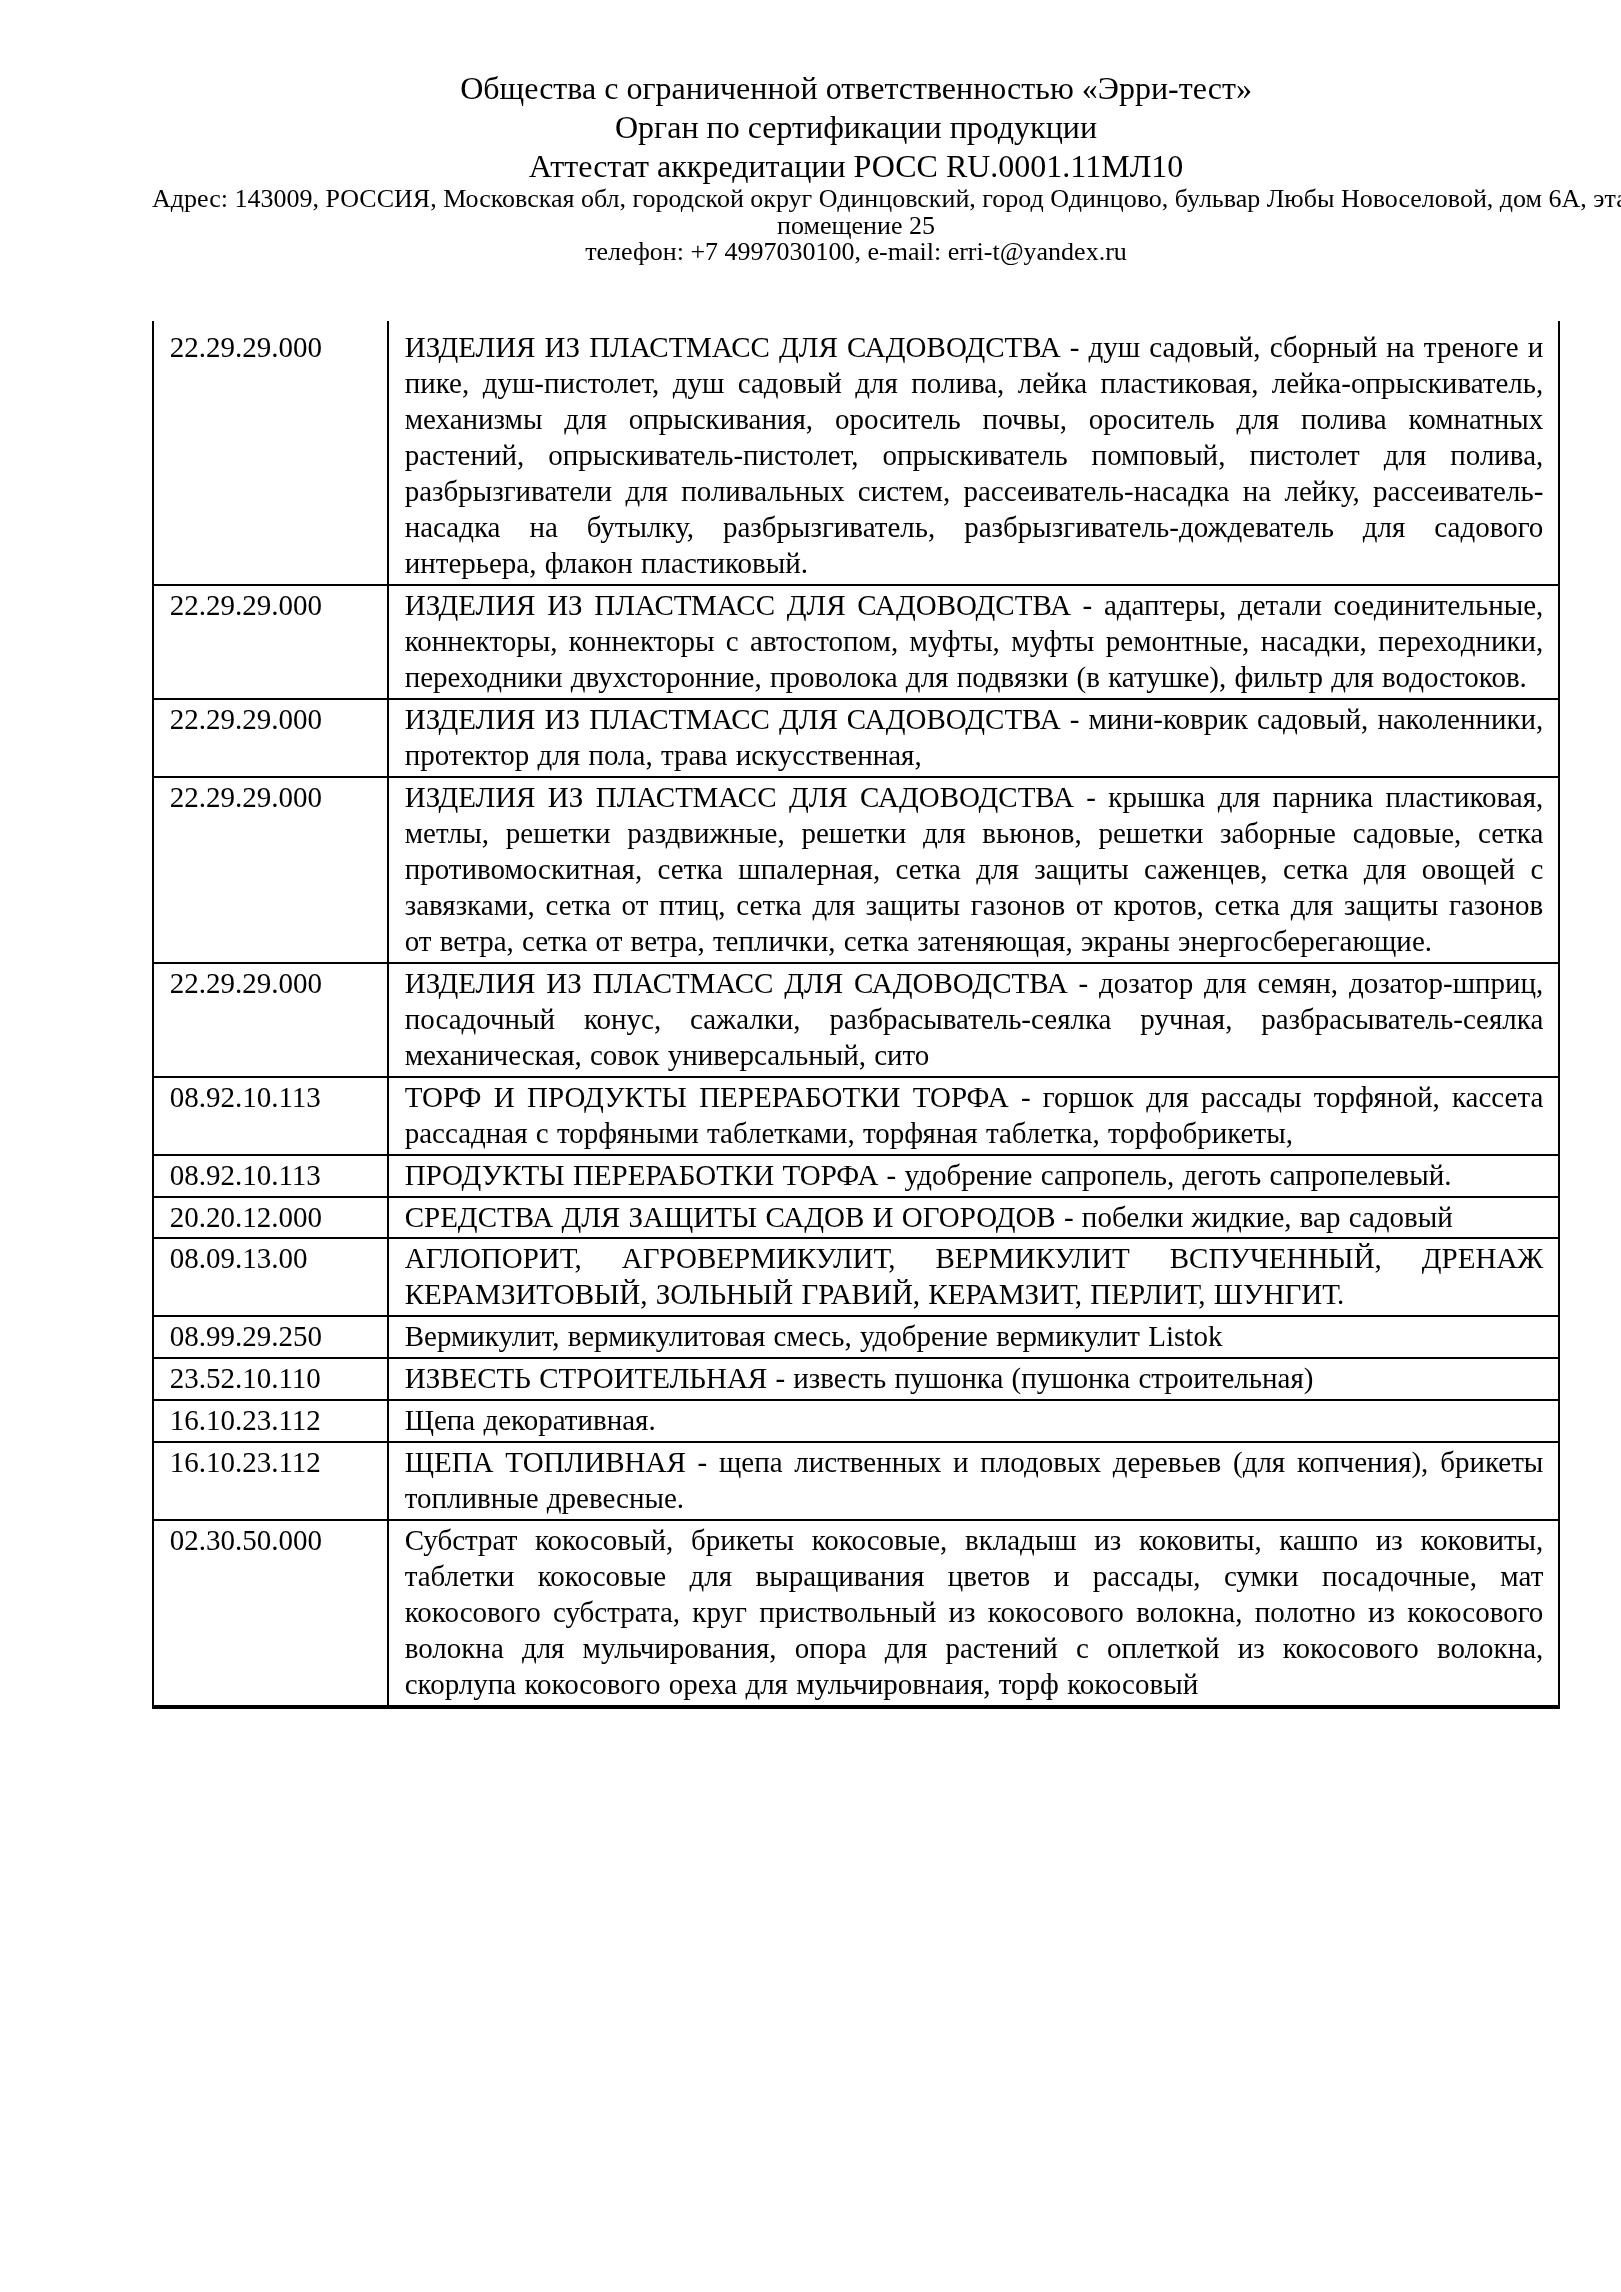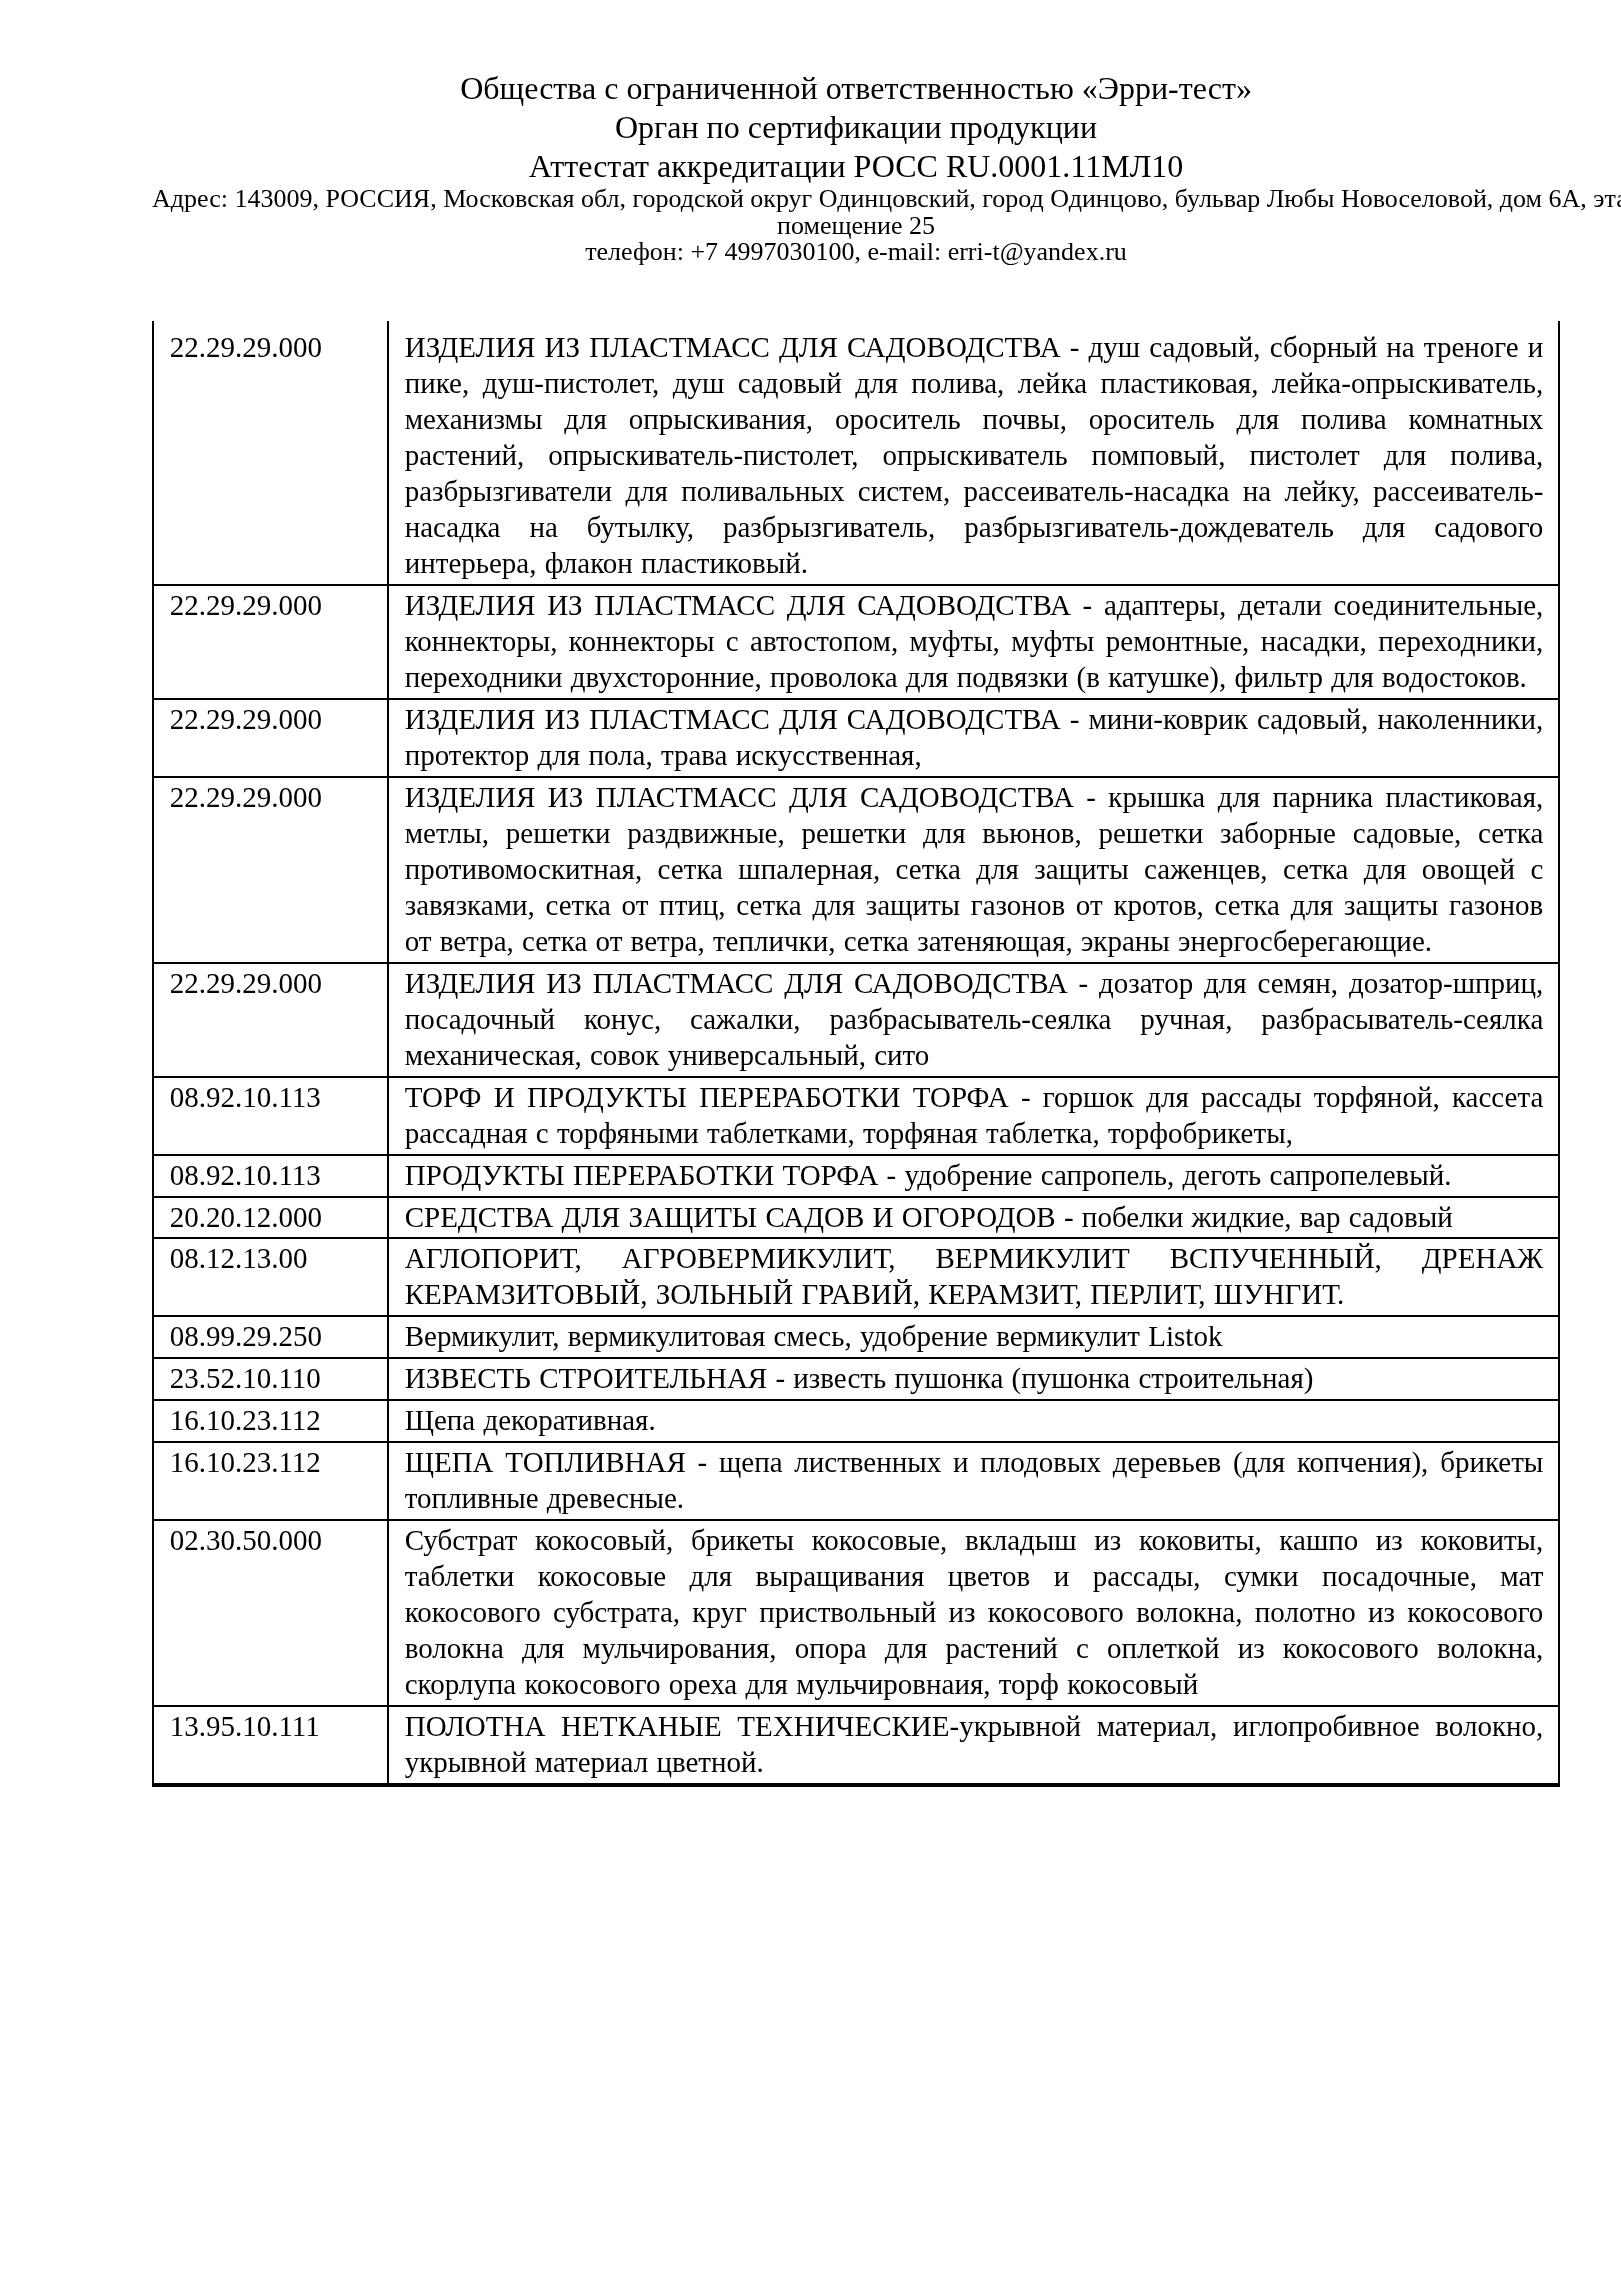--- a/index.html
+++ b/index.html
@@ -123,21 +123,21 @@
   </tr>
 
 
   <tr>
     <td class="code">20.20.12.000</td>
     <td class="desc">СРЕДСТВА ДЛЯ ЗАЩИТЫ САДОВ И ОГОРОДОВ - побелки жидкие, вар садовый</td>
   </tr>
 
 
   <tr>
-    <td class="code">08.12.13.00</td>
+    <td class="code">08.09.13.00</td>
     <td class="desc">АГЛОПОРИТ, АГРОВЕРМИКУЛИТ, ВЕРМИКУЛИТ ВСПУЧЕННЫЙ, ДРЕНАЖ КЕРАМЗИТОВЫЙ, ЗОЛЬНЫЙ ГРАВИЙ, КЕРАМЗИТ, ПЕРЛИТ, ШУНГИТ.</td>
   </tr>
 
   <tr>
     <td class="code">08.99.29.250</td>
     <td class="desc">Вермикулит, вермикулитовая смесь, удобрение вермикулит Listok</td>
   </tr>
 
 
   <tr>
@@ -154,21 +154,17 @@
   <tr>
     <td class="code">16.10.23.112</td>
     <td class="desc">ЩЕПА ТОПЛИВНАЯ - щепа лиственных и плодовых деревьев (для копчения), брикеты топливные древесные.</td>
   </tr>
 
   <tr>
     <td class="code">02.30.50.000</td>
     <td class="desc">Субстрат кокосовый, брикеты кокосовые, вкладыш из коковиты, кашпо из коковиты, таблетки кокосовые для выращивания цветов и рассады, сумки посадочные, мат кокосового субстрата, круг приствольный из кокосового волокна, полотно из кокосового волокна для мульчирования, опора для растений с оплеткой из кокосового волокна, скорлупа кокосового ореха для мульчировнаия, торф кокосовый</td>
   </tr>
 
-  <tr>
-    <td class="code">13.95.10.111</td>
-    <td class="desc">ПОЛОТНА НЕТКАНЫЕ ТЕХНИЧЕСКИЕ-укрывной материал, иглопробивное волокно, укрывной материал цветной.</td>
-  </tr>
 </tbody>
   </table>
 
 </div>
 
 
 </body></html>

